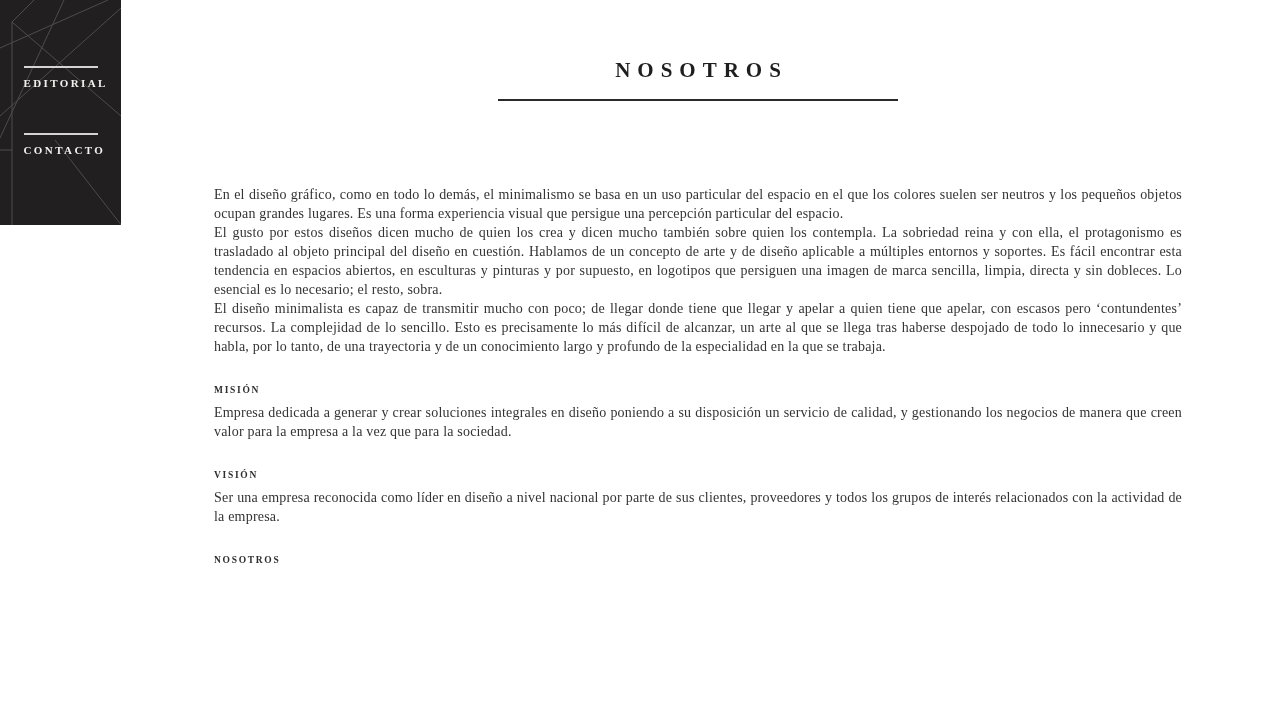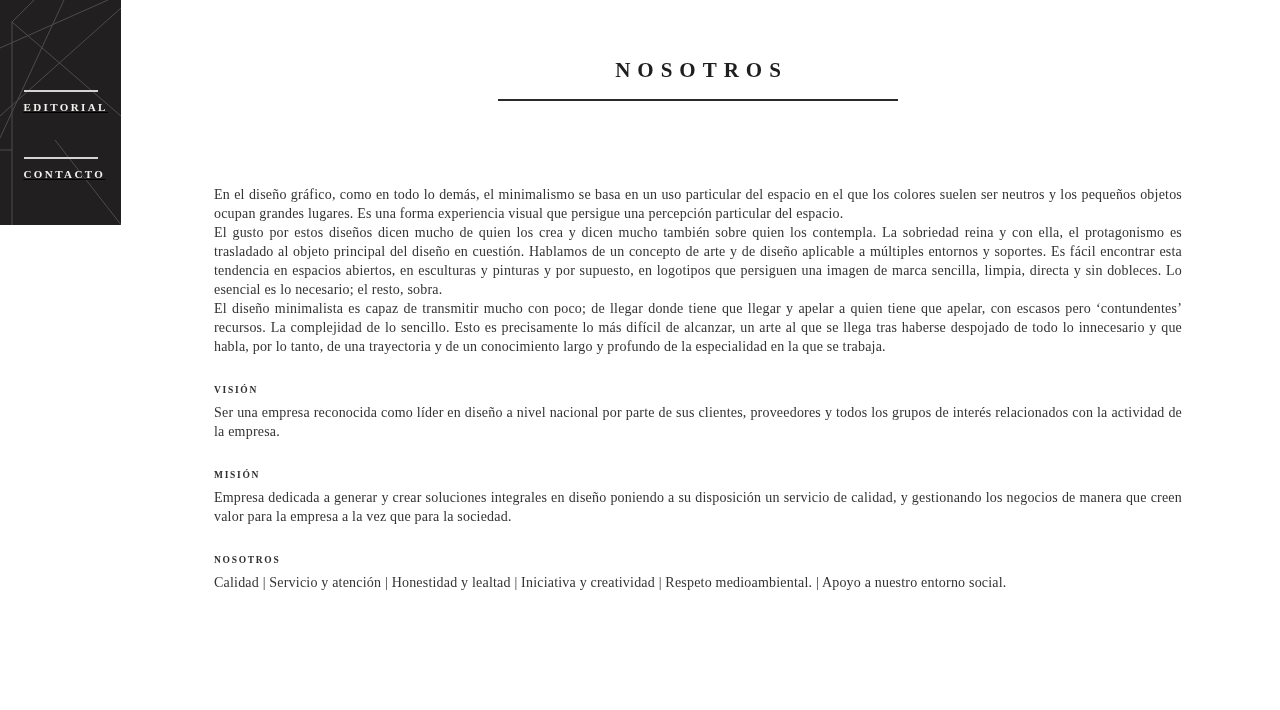--- a/index.html
+++ b/index.html
@@ -17,22 +17,21 @@
     width: 121px; height: 225px;
     background: #211f20;
     overflow: hidden;
   }
   .sidebar svg.pattern {
     position: absolute; left: 0; top: 0;
     width: 121px; height: 225px;
   }
   .sidebar .nav {
     position: relative;
-    padding-top: 90px;
-    text-decoration: underline;
+    padding-top: 66px;
   }
   .nav-item {
     width: 74px;
     margin: 0 auto;
     text-align: center;
     cursor: pointer;
   }
   .nav-item + .nav-item { margin-top: 44px; }
   .nav-item .rule {
     border-top: 2px solid #d6d4d2;
@@ -121,28 +120,27 @@
       <div class="title-underline"></div>
     </div>
 
     <div class="intro">
       <p class="body-text">En el diseño gráfico, como en todo lo demás, el minimalismo se basa en un uso particular del espacio en el que los colores suelen ser neutros y los pequeños objetos ocupan grandes lugares. Es una forma experiencia visual que persigue una percepción particular del espacio.</p>
       <p class="body-text">El gusto por estos diseños dicen mucho de quien los crea y dicen mucho también sobre quien los contempla. La sobriedad reina y con ella, el protagonismo es trasladado al objeto principal del diseño en cuestión. Hablamos de un concepto de arte y de diseño aplicable a múltiples entornos y soportes. Es fácil encontrar esta tendencia en espacios abiertos, en esculturas y pinturas y por supuesto, en logotipos que persiguen una imagen de marca sencilla, limpia, directa y sin dobleces. Lo esencial es lo necesario; el resto, sobra.</p>
       <p class="body-text">El diseño minimalista es capaz de transmitir mucho con poco; de llegar donde tiene que llegar y apelar a quien tiene que apelar, con escasos pero ‘contundentes’ recursos. La complejidad de lo sencillo. Esto es precisamente lo más difícil de alcanzar, un arte al que se llega tras haberse despojado de todo lo innecesario y que habla, por lo tanto, de una trayectoria y de un conocimiento largo y profundo de la especialidad en la que se trabaja.</p>
     </div>
 
     <div class="section">
+      <div class="section-label">MISIÓN</div>
+      <p class="body-text">Empresa dedicada a generar y crear soluciones integrales en diseño poniendo a su disposición un servicio de calidad, y gestionando los negocios de manera que creen valor para la empresa a la vez que para la sociedad.</p>
+    </div>
+
+    <div class="section">
       <div class="section-label">VISIÓN</div>
       <p class="body-text">Ser una empresa reconocida como líder en diseño a nivel nacional por parte de sus clientes, proveedores y todos los grupos de interés relacionados con la actividad de la empresa.</p>
     </div>
 
     <div class="section">
-      <div class="section-label">MISIÓN</div>
-      <p class="body-text">Empresa dedicada a generar y crear soluciones integrales en diseño poniendo a su disposición un servicio de calidad, y gestionando los negocios de manera que creen valor para la empresa a la vez que para la sociedad.</p>
-    </div>
-
-    <div class="section">
       <div class="section-label">NOSOTROS</div>
-      <p class="body-text">Calidad | Servicio y atención | Honestidad y lealtad | Iniciativa y creatividad | Respeto medioambiental. | Apoyo a nuestro entorno social.</p>
     </div>
 
   </div>
 </div>
 
 </body></html>

